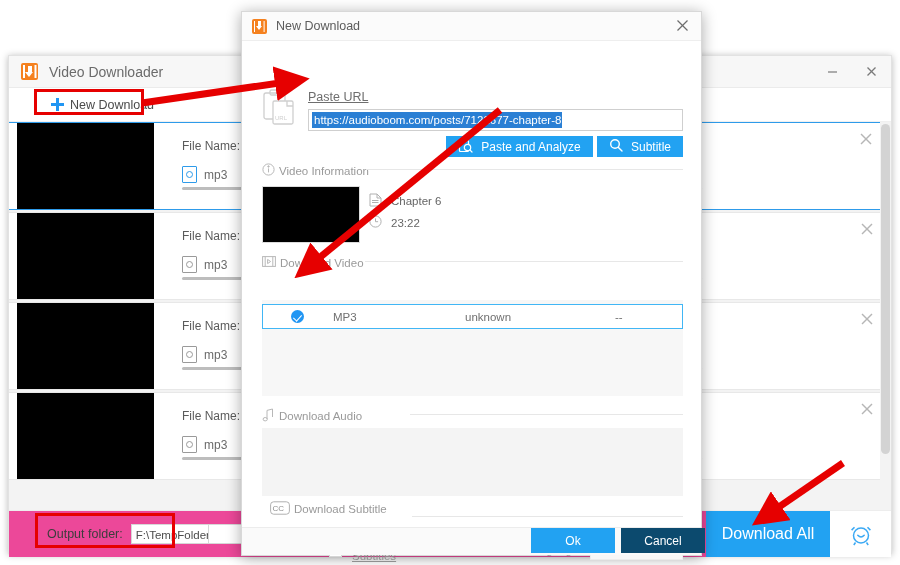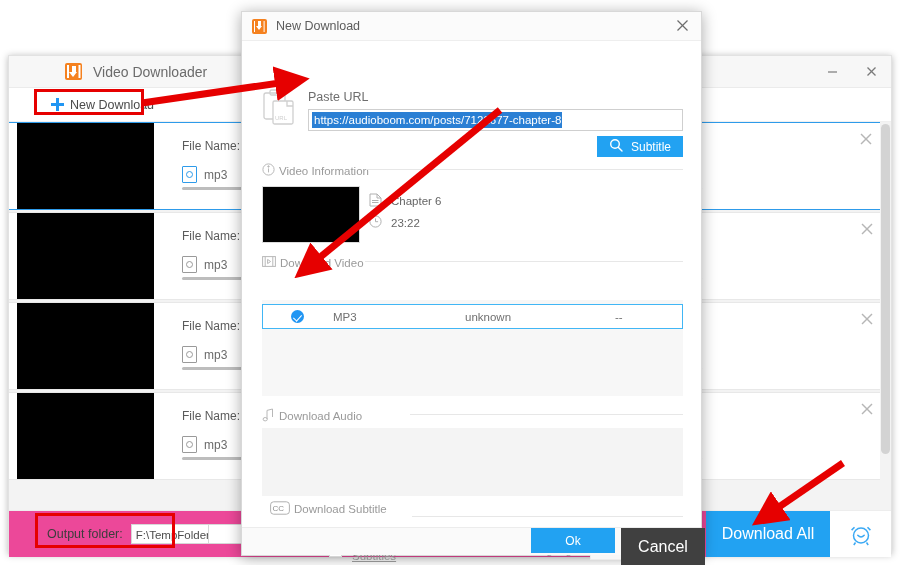--- a/index.html
+++ b/index.html
@@ -29,21 +29,20 @@
     border: 1px solid #e2e2e2;
     box-sizing: border-box;
   }
   .app-titlebar {
     position: relative;
     height: 31px;
     background: #f7f7f7;
     border-bottom: 1px solid #ebebeb;
     display: flex;
     align-items: center;
-    padding-left: 44px;
   }
   .app-logo {
     width: 17px; height: 17px;
     margin-left: 12px;
     background: #f5811f;
     border-radius: 2px;
     position: relative;
     flex: none;
   }
   .app-logo::before {
@@ -367,20 +366,21 @@
   .clip-icon {
     position: absolute;
     left: 20px; top: 47px;
     width: 36px; height: 38px;
   }
   .paste-label {
     position: absolute;
     left: 66px; top: 49px;
     font-size: 12.5px;
     color: #6e6e6e;
+    text-decoration: underline;
   }
   .url-input {
     position: absolute;
     left: 66px; top: 68px;
     width: 375px;
     height: 22px;
     border: 1px solid #cfcfcf;
     background: #ffffff;
     box-sizing: border-box;
     display: flex;
@@ -568,24 +568,24 @@
     background: #22a2f2;
     color: #fff;
     font-size: 12px;
     display: flex;
     align-items: center;
     justify-content: center;
   }
   .btn-cancel {
     position: absolute;
     left: 379px; top: 0;
-    width: 84px; height: 38px;
-    background: #404040;
+    width: 84px; height: 25px;
+    background: #0c4a6e;
     color: #fff;
-    font-size: 16px;
+    font-size: 12px;
     display: flex;
     align-items: center;
     justify-content: center;
   }
 
   
   .anno-box {
     position: absolute;
     border: 3px solid #e60000;
     box-sizing: border-box;
@@ -761,20 +761,31 @@
         <text x="13" y="32" font-size="6" fill="#cfcfcf" stroke="none" font-family="Liberation Sans, sans-serif">URL</text>
       </svg>
     </div>
 
     <div class="paste-label">Paste URL</div>
 
     <div class="url-input">
       <span class="url-text">https://audioboom.com/posts/7122677-chapter-8</span>
     </div>
 
+    <div class="btn-primary btn-paste">
+      <span>
+        <svg width="15" height="15" viewBox="0 0 15 15" fill="none" stroke="#ffffff" stroke-width="1.2">
+          <rect x="1.5" y="2.5" width="9" height="11" rx="1"></rect>
+          <rect x="4" y="1" width="4" height="2.6" rx="0.8"></rect>
+          <circle cx="9.5" cy="9.5" r="3.2" fill="#22a2f2"></circle>
+          <line x1="11.8" y1="11.8" x2="14" y2="14" stroke-linecap="round"></line>
+        </svg>
+      </span>
+      <span>Paste and Analyze</span>
+    </div>
 
     <div class="btn-primary btn-analyze">
       <span>
         <svg width="14" height="14" viewBox="0 0 14 14" fill="none" stroke="#ffffff" stroke-width="1.4">
           <circle cx="6" cy="6" r="4.3"></circle>
           <line x1="9.2" y1="9.2" x2="13" y2="13" stroke-linecap="round"></line>
         </svg>
       </span>
       <span>Subtitle</span>
     </div>

